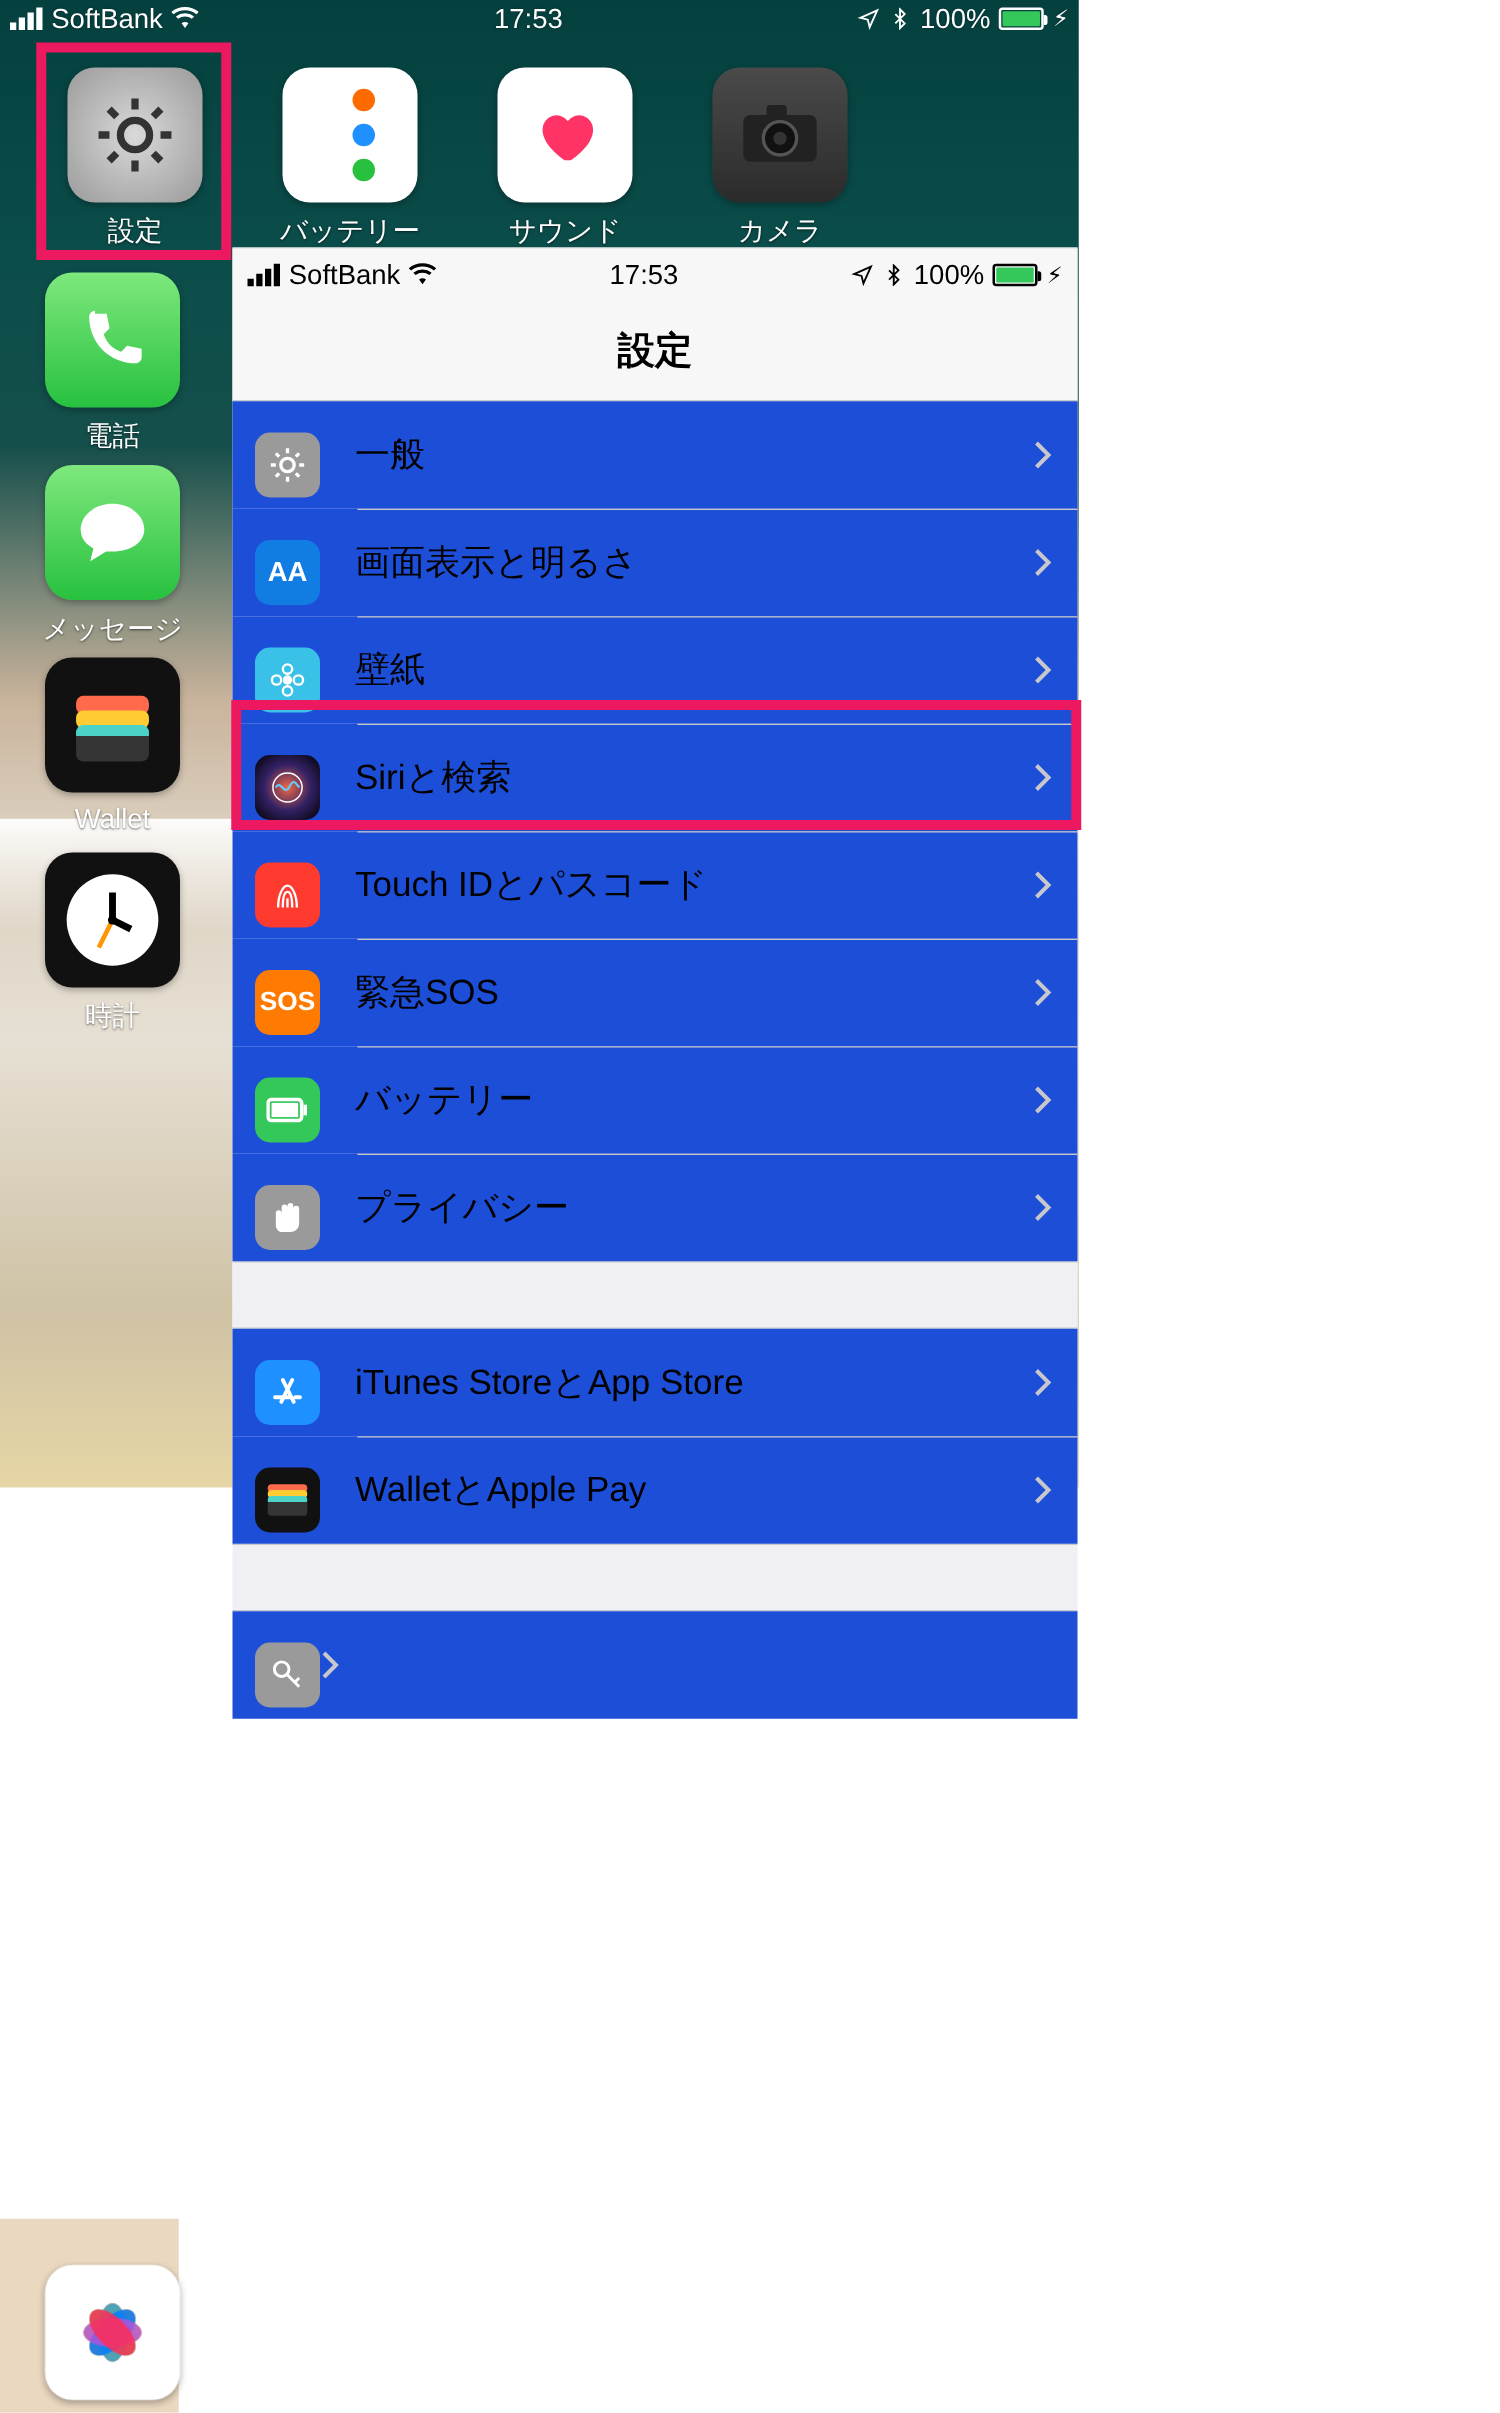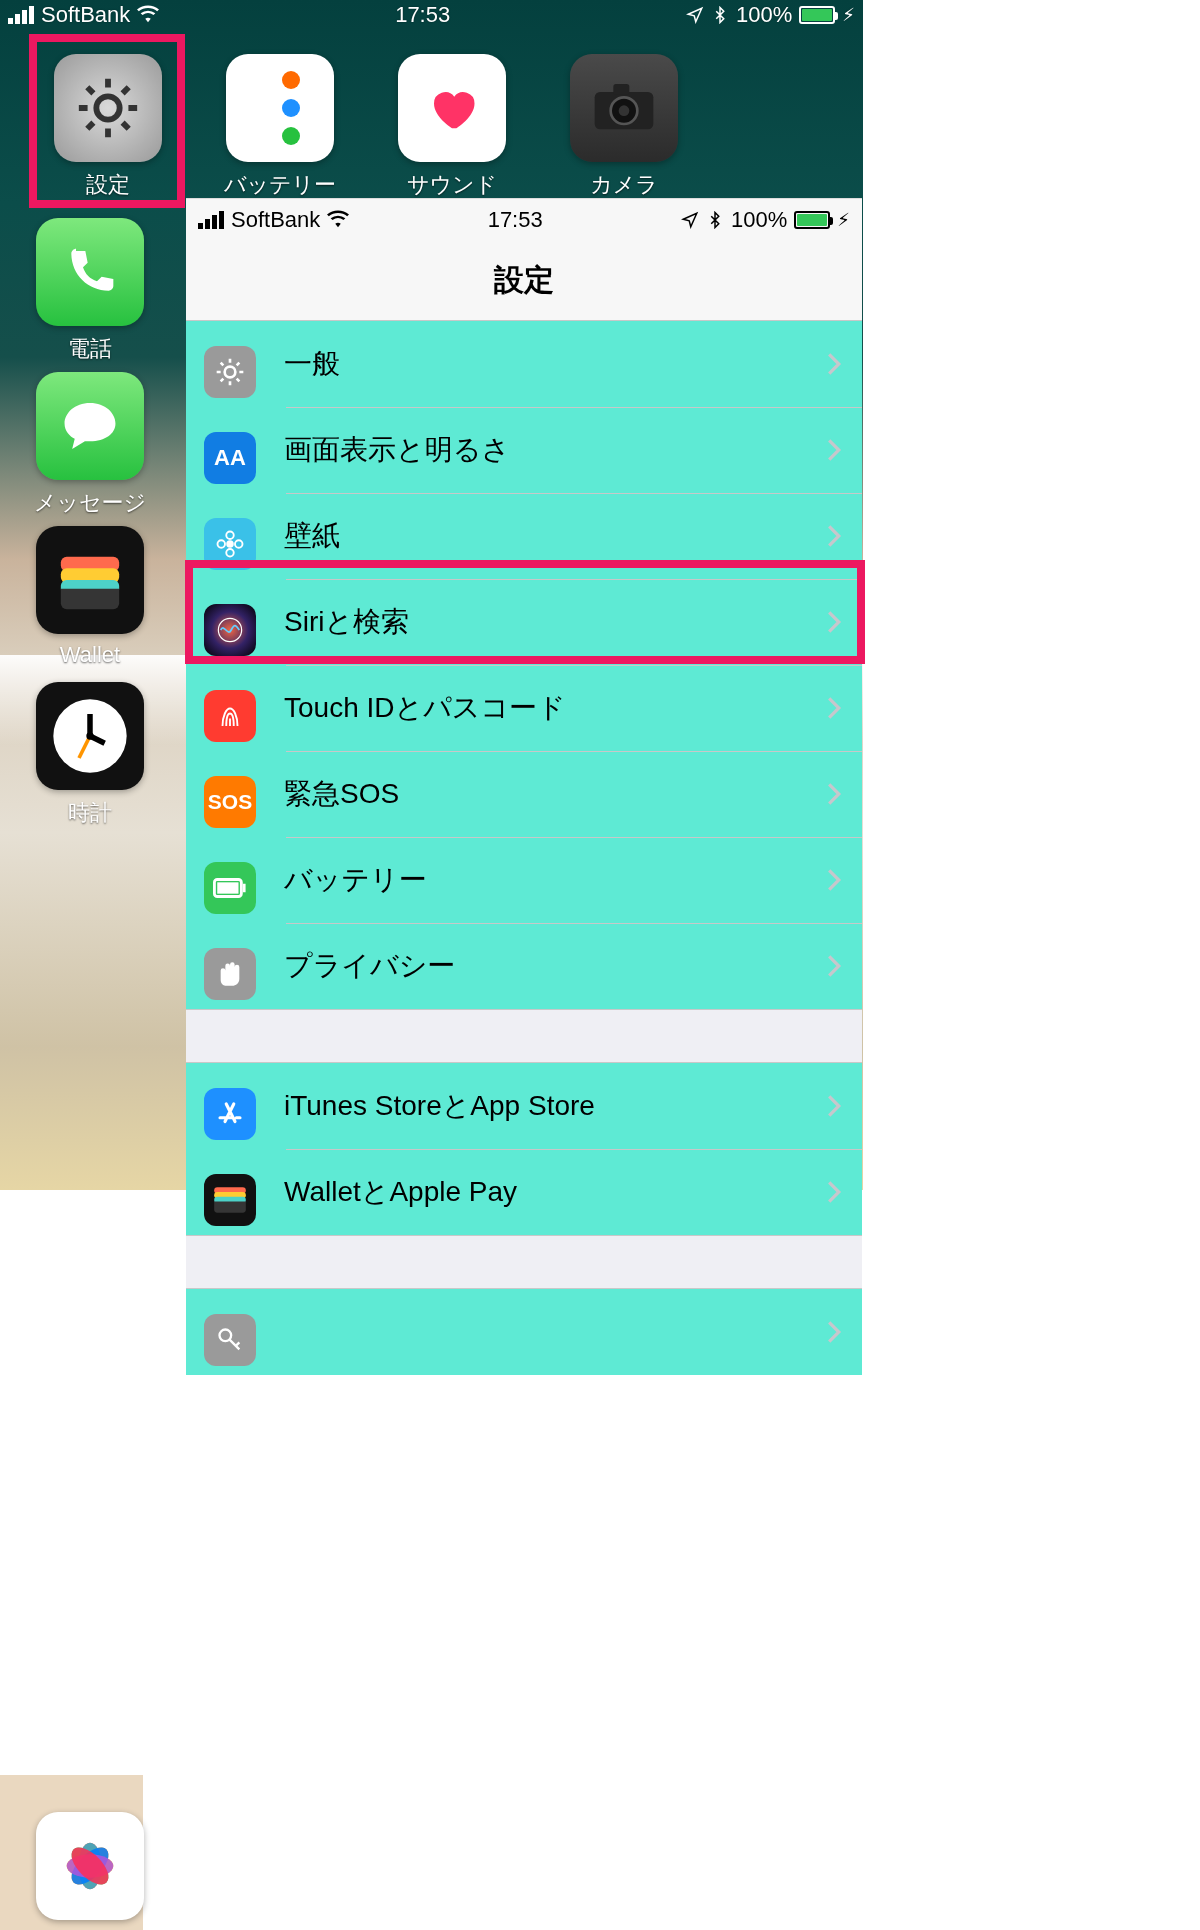--- a/index.html
+++ b/index.html
@@ -70,21 +70,21 @@
   .status-settings {
     height: 42px; display:flex; align-items:center; justify-content:space-between;
     color:#000; font-size:22px; padding: 6px 12px; background:#f7f7f7;
   }
   .status-settings .sig-bars span{background:#000;}
   .status-settings .batt-ico{border-color:#000;}
   .title-bar { height:80px; display:flex; align-items:center; justify-content:center;
     font-size:30px; font-weight:600; background:#f7f7f7; border-bottom:1px solid #c8c8c8;}
   .section-gap{height:54px;background:#efeff4;border-top:1px solid #c8c8c8;border-bottom:1px solid #c8c8c8;}
 
-  .row { height:86px; display:flex; align-items:center; padding:0 20px 0 18px; background:#5eead4; position:relative;justify-content:space-between;}
+  .row { height:86px; display:flex; align-items:center; padding:0 20px 0 18px; background:#1d4ed8; position:relative;}
   .row + .row::before { content:""; position:absolute; top:0; left:100px; right:0; height:1px; background:#c8c8c8;}
   .row .ic { width:52px; height:52px; border-radius:12px; display:flex; align-items:center; justify-content:center; color:#fff; flex-shrink:0;margin-top:16px;}
   .row .txt { flex:1; margin-left:28px; font-size:28px; color:#000;}
   .row .chev { color:#c7c7cc; }
 
   
   .ic-gen{background:#9a9a9a}.ic-disp{background:#117de3}.ic-wall{background:#3ac1e8}
   .ic-sound{background:#ff3b30}.ic-siri{background:radial-gradient(circle,#e64,#326,#000)}
   .ic-touch{background:#ff3b30}.ic-sos{background:#ff7a00}.ic-batt{background:#34c759}
   .ic-priv{background:#9a9a9a}.ic-store{background:#1e90ff}.ic-awallet{background:#111}

